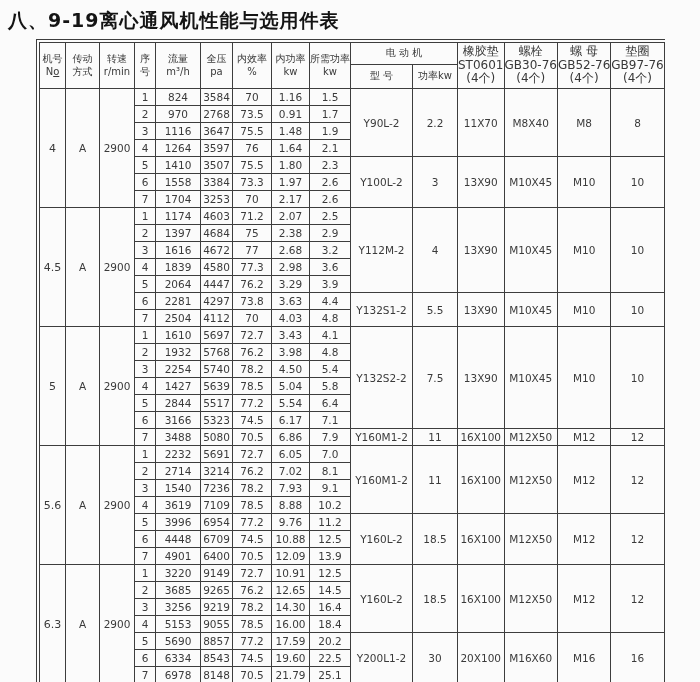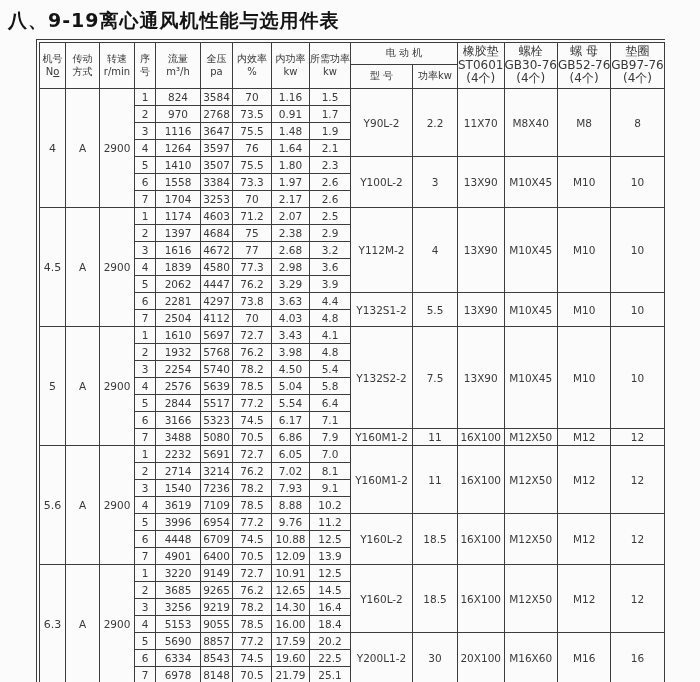--- a/index.html
+++ b/index.html
@@ -203,21 +203,21 @@
         <tr data-name="table-row">
           <td data-name="seq-cell">4</td>
           <td data-name="flow-cell">1839</td>
           <td data-name="pressure-cell">4580</td>
           <td data-name="efficiency-cell">77.3</td>
           <td data-name="internal-power-cell">2.98</td>
           <td data-name="required-power-cell">3.6</td>
         </tr>
         <tr data-name="table-row">
           <td data-name="seq-cell">5</td>
-          <td data-name="flow-cell">2062</td>
+          <td data-name="flow-cell">2064</td>
           <td data-name="pressure-cell">4447</td>
           <td data-name="efficiency-cell">76.2</td>
           <td data-name="internal-power-cell">3.29</td>
           <td data-name="required-power-cell">3.9</td>
         </tr>
         <tr data-name="table-row">
           <td data-name="seq-cell">6</td>
           <td data-name="flow-cell">2281</td>
           <td data-name="pressure-cell">4297</td>
           <td data-name="efficiency-cell">73.8</td>
@@ -266,21 +266,21 @@
         <tr data-name="table-row">
           <td data-name="seq-cell">3</td>
           <td data-name="flow-cell">2254</td>
           <td data-name="pressure-cell">5740</td>
           <td data-name="efficiency-cell">78.2</td>
           <td data-name="internal-power-cell">4.50</td>
           <td data-name="required-power-cell">5.4</td>
         </tr>
         <tr data-name="table-row">
           <td data-name="seq-cell">4</td>
-          <td data-name="flow-cell">2576</td>
+          <td data-name="flow-cell">1427</td>
           <td data-name="pressure-cell">5639</td>
           <td data-name="efficiency-cell">78.5</td>
           <td data-name="internal-power-cell">5.04</td>
           <td data-name="required-power-cell">5.8</td>
         </tr>
         <tr data-name="table-row">
           <td data-name="seq-cell">5</td>
           <td data-name="flow-cell">2844</td>
           <td data-name="pressure-cell">5517</td>
           <td data-name="efficiency-cell">77.2</td>

